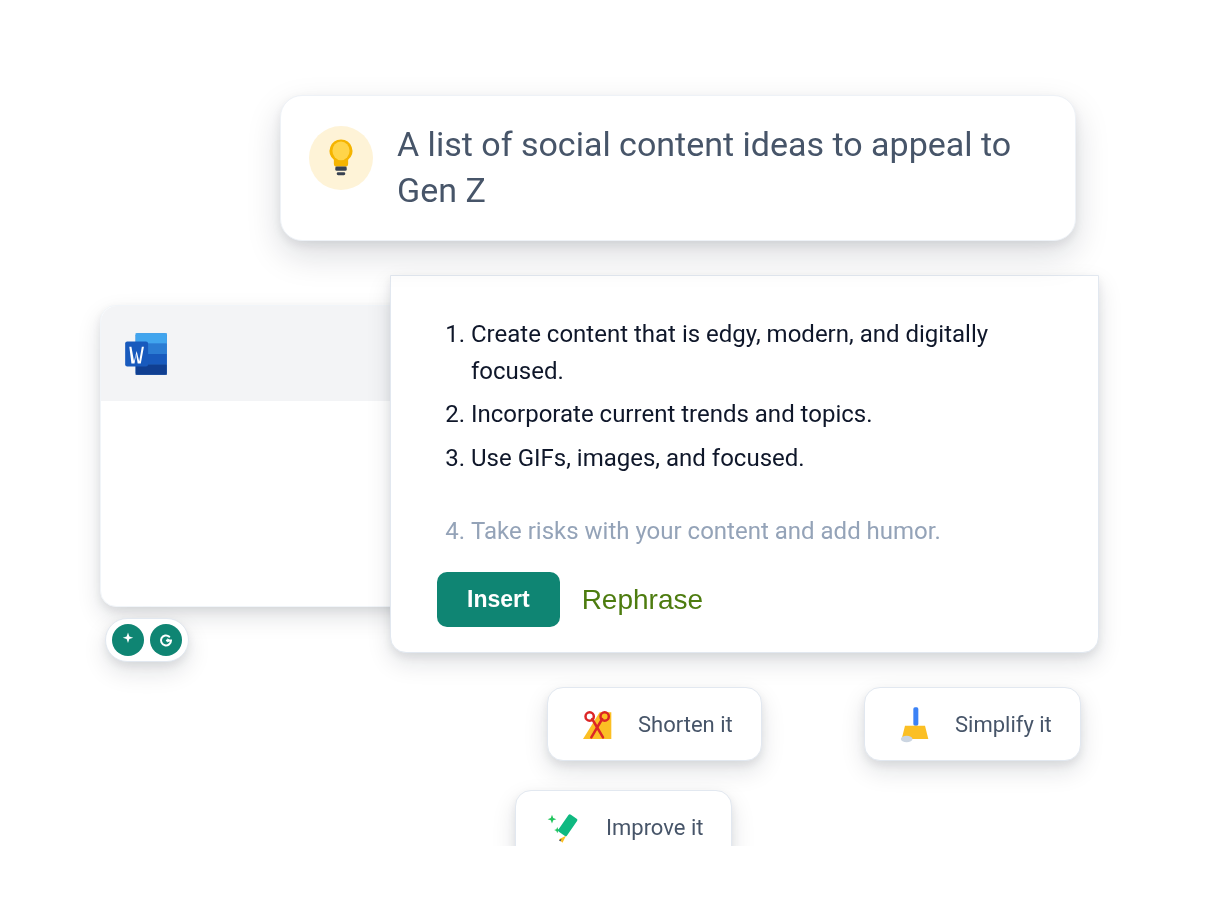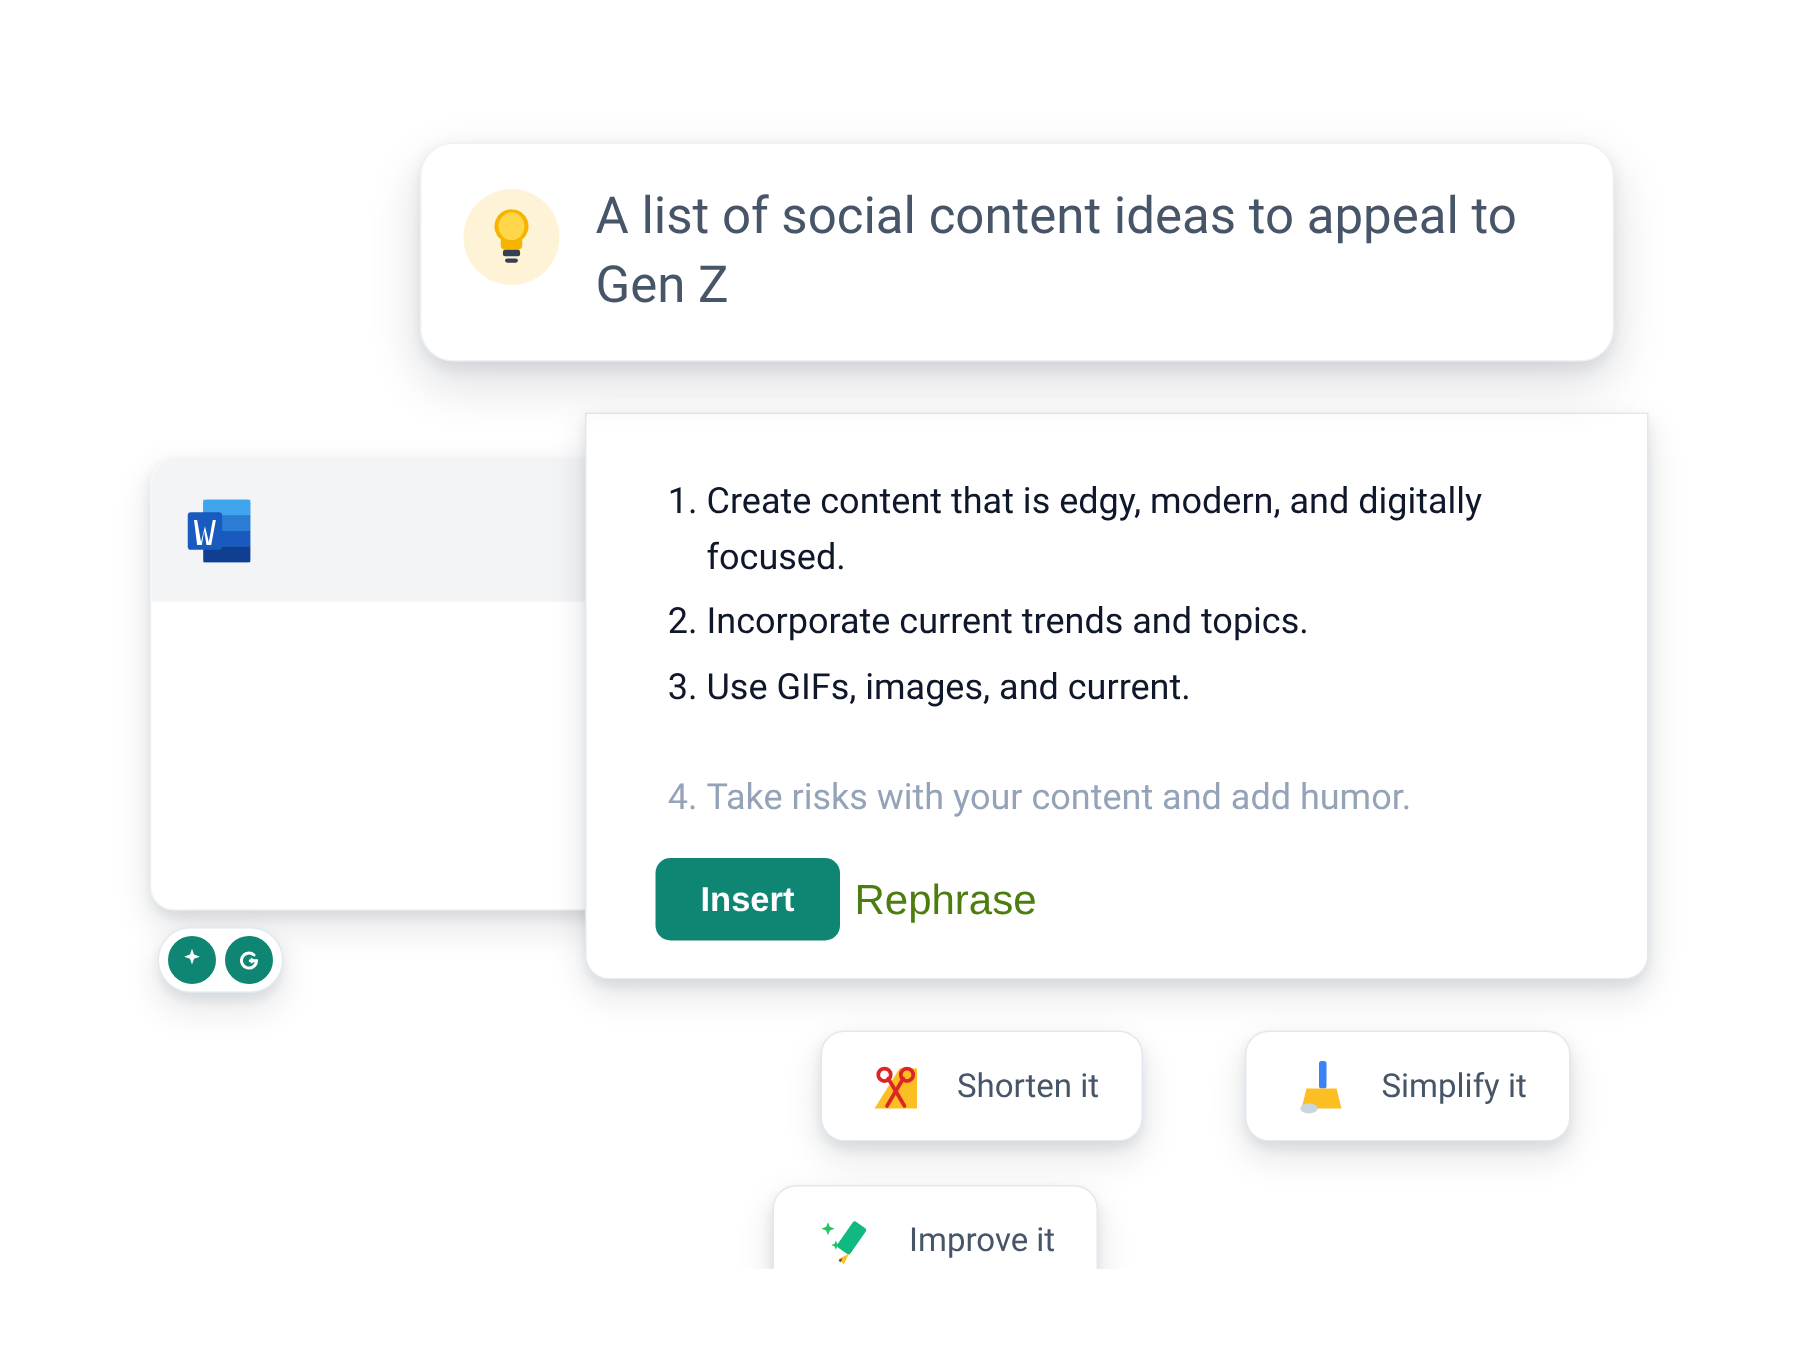--- a/index.html
+++ b/index.html
@@ -55,39 +55,39 @@
   position:absolute; left:390px; top:275px; width:635px;
   background:#fff; border:1px solid var(--border); border-radius:0 0 16px 16px;
   box-shadow:var(--shadow);
   padding:40px 26px 22px 46px;
   z-index:3;
 }
 .results-list{list-style:decimal; padding-left:34px; margin:0 0 20px 0;}
 .results-list li{font-size:24px;line-height:1.55;color:var(--text-body);margin-bottom:6px;}
 .results-list li.faded{color:var(--text-faded);margin-top:36px;}
 
-.result-actions{display:flex;gap:4px;align-items:center;}
+.result-actions{display:flex;gap:16px;align-items:center;}
 .btn-insert{
   background:var(--accent); color:#fff; border:none; font-size:23px; font-weight:600;
   padding:14px 30px; border-radius:10px; cursor:pointer;
 }
 .btn-rephrase{
   background:none;border:none;color:#4d7c0f;font-size:28px;cursor:pointer;padding:14px 6px;
 }
 
 
 .chip{
   position:absolute; background:#fff; border:1px solid var(--border); border-radius:16px;
   box-shadow:var(--shadow); display:flex;align-items:center;gap:18px;
   padding:14px 28px;font-size:22px;color:var(--text-btn); cursor:pointer;
 }
 .chip .iconwrap{width:44px;height:44px;display:flex;align-items:center;justify-content:center;}
 
 .chip-shorten{left:547px;top:687px;}
-.chip-simplify{left:830px;top:687px;justify-content:flex-end;}
+.chip-simplify{left:864px;top:687px;justify-content:flex-end;}
 .chip-improve{left:515px;top:790px;}
 .chip-adjust{left:823px;top:790px;}
 </style>
 </head>
 <body>
 
 <div class="canvas">
 
   <div class="word-window">
     <div class="word-titlebar">
@@ -126,21 +126,21 @@
         <rect x="9" y="24" width="6" height="2" rx="1" fill="#374151"></rect>
       </svg>
     </div>
     <div class="prompt-text">A list of social content ideas to appeal to Gen Z</div>
   </div>
 
   <div class="results-card">
     <ol class="results-list">
         <li>Create content that is edgy, modern, and digitally focused.</li>
         <li>Incorporate current trends and topics.</li>
-        <li>Use GIFs, images, and current.</li>
+        <li>Use GIFs, images, and focused.</li>
         <li class="faded">Take risks with your content and add humor.</li>
       </ol>
     <div class="result-actions">
       <button class="btn-insert">Insert</button>
       <button class="btn-rephrase">Rephrase</button>
     </div>
   </div>
 
   <div class="chip chip-shorten">
     <span class="iconwrap">

